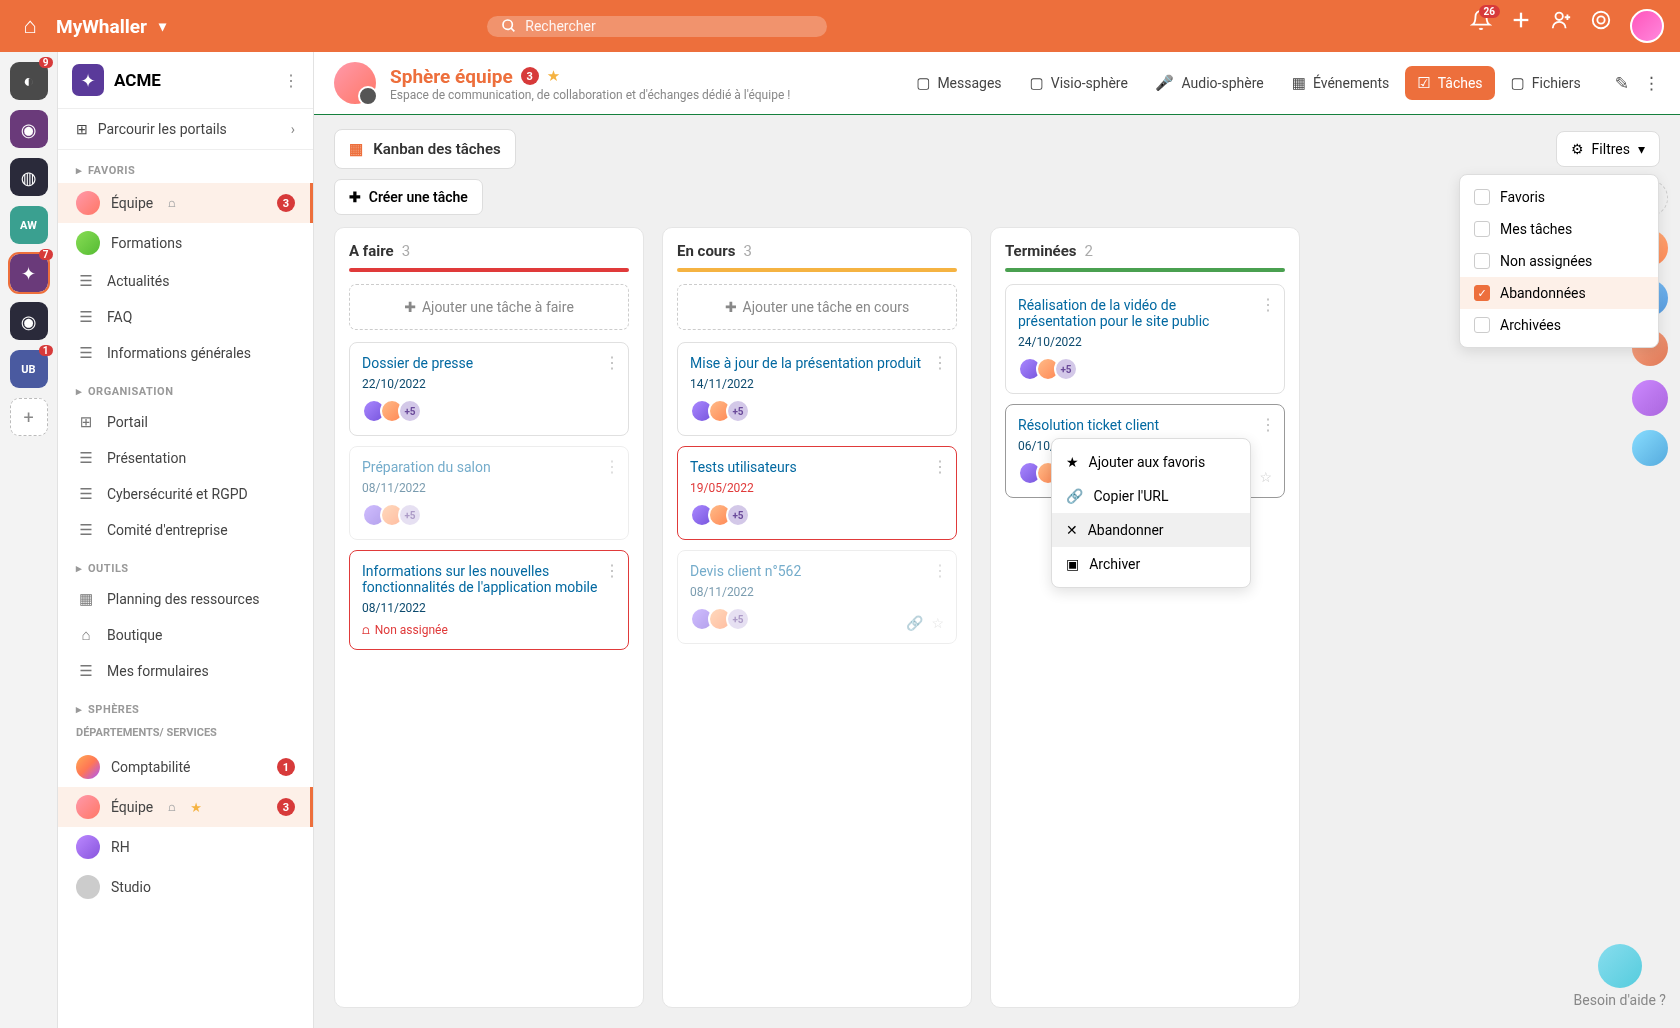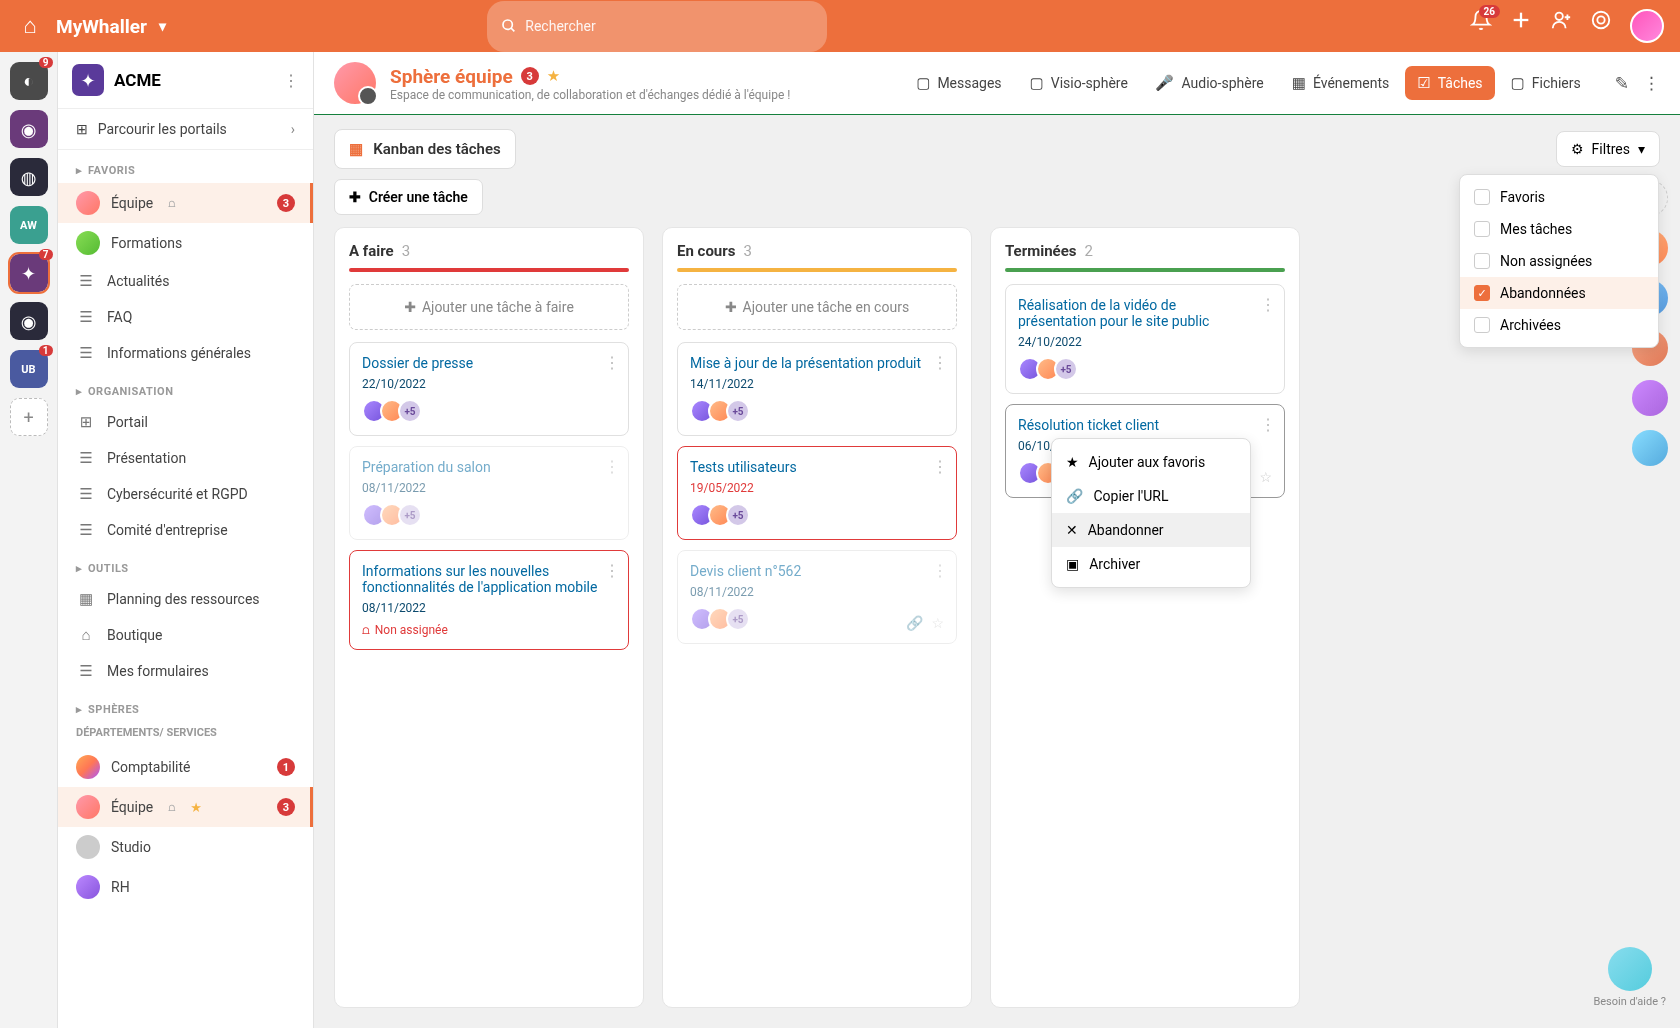--- a/index.html
+++ b/index.html
@@ -1,21 +1,21 @@
 <!DOCTYPE html>
 <html><head>
 <meta charset="utf-8">
 <style>
 *{box-sizing:border-box;margin:0;padding:0;font-family:-apple-system,BlinkMacSystemFont,"Segoe UI",Roboto,sans-serif}
 body{background:#f0f0f0;width:1680px;height:1028px;overflow:hidden}
 .top-bar{height:52px;background:#ed6f3c;display:flex;align-items:center;padding:0 16px;color:#fff}
 .logo-area{display:flex;align-items:center;gap:12px;font-weight:700;font-size:19px}
 .logo-icon{width:28px;height:28px;display:flex;align-items:center;justify-content:center;font-size:22px}
 .chevron-down{font-size:14px}
-.search-bar{flex:1;max-width:340px;margin-left:auto;margin-right:auto;height:51px;background:rgba(255,255,255,0.25);border-radius:17px;display:flex;align-items:center;padding:0 14px;color:#fff}
+.search-bar{flex:1;max-width:340px;margin-left:auto;margin-right:auto;height:21px;background:rgba(255,255,255,0.25);border-radius:17px;display:flex;align-items:center;padding:0 14px;color:#fff}
 .search-bar input{background:none;border:none;outline:none;color:#fff;font-size:14px;margin-left:8px;width:100%}
 .search-bar input::placeholder{color:rgba(255,255,255,0.9)}
 .top-actions{display:flex;align-items:flex-start;gap:18px;margin-left:auto}
 .top-actions .icon-btn{position:relative;font-size:22px;cursor:pointer}
 .badge-red{position:absolute;top:-4px;right:-8px;background:#d73a3a;color:#fff;font-size:10px;font-weight:700;border-radius:9px;padding:1px 5px;min-width:16px;text-align:center}
 .avatar{width:34px;height:34px;border-radius:50%;background:linear-gradient(135deg,#f5b,#f8d);border:2px solid #fff}
 .main-layout{display:flex;height:calc(100% - 52px)}
 .rail{width:58px;background:#f3f3f3;border-right:1px solid #e2e2e2;padding-top:10px;display:flex;flex-direction:column;align-items:center;gap:10px}
 .rail-item{width:38px;height:38px;border-radius:9px;display:flex;align-items:center;justify-content:center;position:relative;cursor:pointer;font-size:18px;color:#fff}
 .rail-item.grey{background:#4a4a4a}
@@ -108,21 +108,21 @@
 .rr-icon{width:36px;height:36px;border-radius:50%;background:#f0f0f0;display:flex;align-items:center;justify-content:center;color:#888;border:1px dashed #ccc}
 .rr-avatar{width:36px;height:36px;border-radius:50%;position:relative}
 .rr-avatar.p1{background:linear-gradient(135deg,#fb8,#f85)}
 .rr-avatar.p2{background:linear-gradient(135deg,#8cf,#59d)}
 .rr-avatar.p3{background:linear-gradient(135deg,#fa8,#d75)}
 .rr-avatar.p4{background:linear-gradient(135deg,#c8f,#a6d)}
 .rr-avatar.p5{background:linear-gradient(135deg,#8df,#5ad)}
 .rr-dot{position:absolute;top:-2px;left:-2px;width:10px;height:10px;background:#e03a3a;border-radius:50%;border:2px solid #fff}
 .help-bot{position:absolute;bottom:20px;right:14px;text-align:center}
 .bot-icon{width:44px;height:44px;border-radius:50%;background:linear-gradient(135deg,#8de,#5cd);margin:0 auto 4px}
-.help-text{font-size:11px;color:#888}
+.help-text{font-size:14px;color:#888}
 svg{display:block}
 </style>
 </head>
 <body>
 
 <div class="top-bar">
   <div class="logo-area">
     <span class="logo-icon">⌂</span>
     <span>MyWhaller</span>
     <span class="chevron-down">▾</span>
@@ -254,26 +254,26 @@
         <span class="nav-badge">1</span>
       </div>
     <div class="nav-item active">
         <div class="ni-avatar orange"></div>
         <span>Équipe</span>
         <span class="group-icon">⩍</span>
         <span class="nav-star">★</span>
         <span class="nav-badge">3</span>
       </div>
     <div class="nav-item">
+        <div class="ni-avatar purple"></div>
+        <span>RH</span>
+      </div>
+    <div class="nav-item">
         <div class="ni-avatar grey"></div>
         <span>Studio</span>
-      </div>
-    <div class="nav-item">
-        <div class="ni-avatar purple"></div>
-        <span>RH</span>
       </div>
   </div>
 
   <div class="content">
     <div class="sphere-header">
       <div class="sphere-avatar"></div>
       <div class="sphere-info">
         <div class="sphere-title-row">
           <span class="sphere-title">Sphère équipe</span>
           <span class="sphere-badge">3</span>

